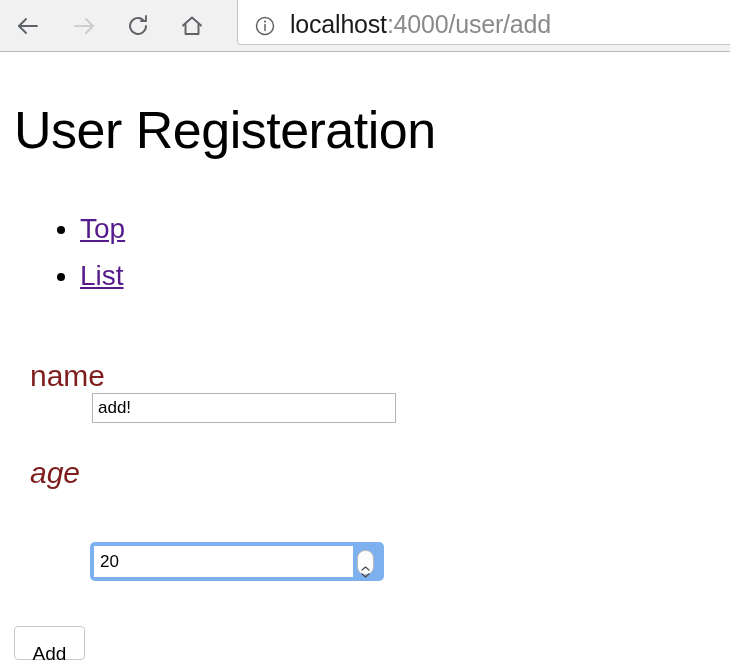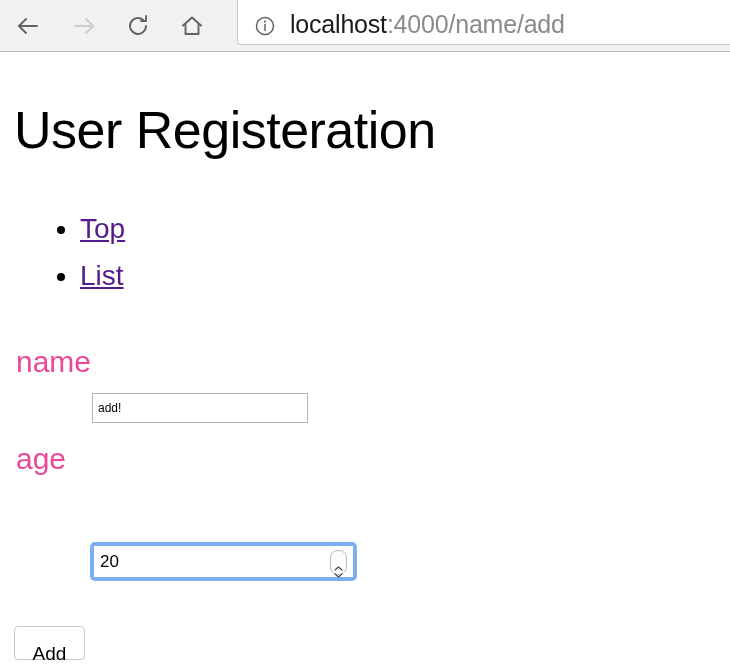--- a/index.html
+++ b/index.html
@@ -118,51 +118,51 @@
   }
   #nav-list a {
     color: #551a8b;
     text-decoration: underline;
     text-align: right;
   }
 
   .field-label {
     position: absolute;
     left: 14px;
-    margin: 2px;
+    margin: 16px;
     font-size: 30px;
     line-height: 34px;
-    color: #ec4899;
+    color: #7f1d1d;
   }
   #label-name { top: 290px; }
-  #label-age  { top: 387px; }
+  #label-age  { top: 387px; font-style: italic; }
 
   #input-name {
     position: absolute;
     left: 92px;
     top: 340px;
-    width: 216px;
+    width: 304px;
     height: 30px;
     box-sizing: border-box;
     font-family: "Liberation Sans", sans-serif;
-    font-size: 12px;
+    font-size: 17px;
     line-height: 20px;
     padding: 2px 5px;
     color: #000000;
     background: #ffffff;
     border: 1px solid #b5b5b5;
     border-radius: 0;
     outline: none;
   }
 
   #age-wrapper {
     position: absolute;
     left: 90px;
     top: 489px;
-    width: 267px;
+    width: 294px;
     height: 39px;
     box-sizing: border-box;
     border: 4px solid #7cb0ef;
     border-radius: 5px;
     background: #7cb0ef;
     padding: 0;
   }
   #input-age {
     position: absolute;
     left: 0;
@@ -269,21 +269,21 @@
   </div>
 
   <div id="url-bar">
     <span id="page-info-icon">
       <svg width="22" height="22" viewBox="0 0 22 22" fill="none" stroke="#5f6368" stroke-width="1.5">
         <circle cx="11" cy="11" r="8.5"></circle>
         <line x1="11" y1="9.6" x2="11" y2="15.6" stroke-linecap="round"></line>
         <circle cx="11" cy="6.6" r="1.05" fill="#5f6368" stroke="none"></circle>
       </svg>
     </span>
-    <span id="url-text"><span id="url-host">localhost</span><span id="url-path">:4000/name/add</span></span>
+    <span id="url-text"><span id="url-host">localhost</span><span id="url-path">:4000/user/add</span></span>
   </div>
 
 </div>
 
 <div id="page-content">
 
   <h1 id="page-title">User Registeration</h1>
 
   <ul id="nav-list">
     <li>

